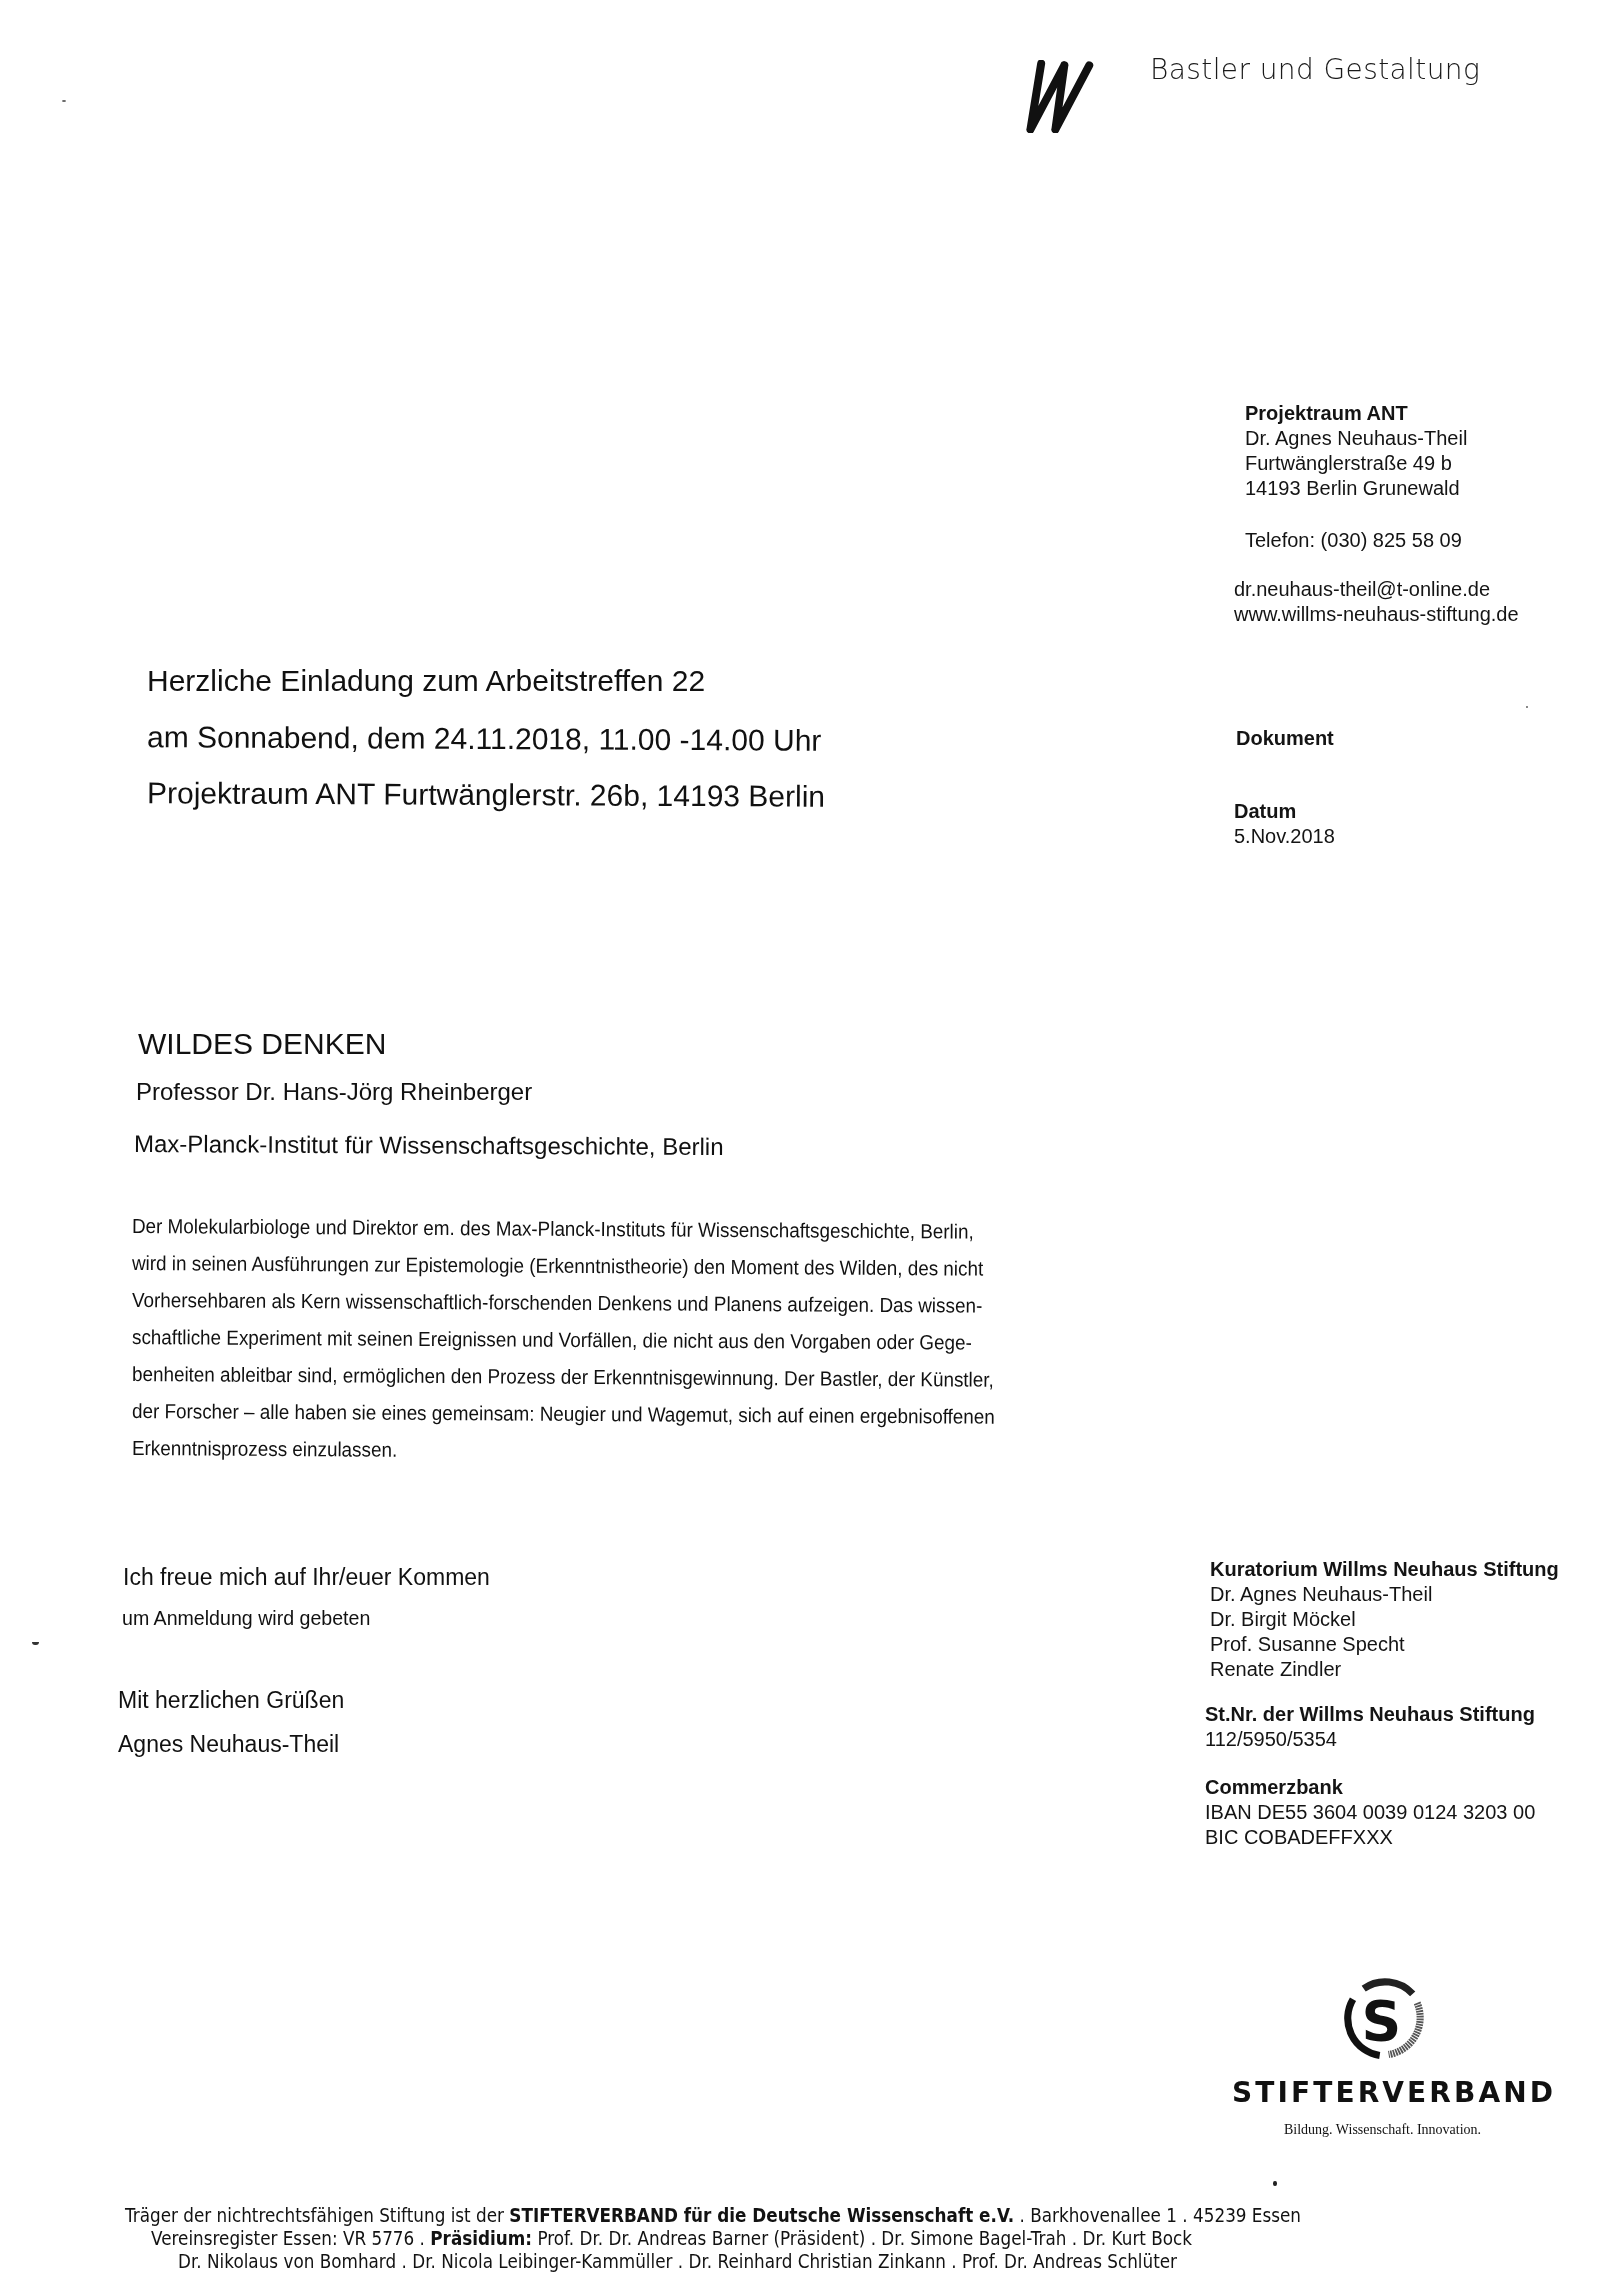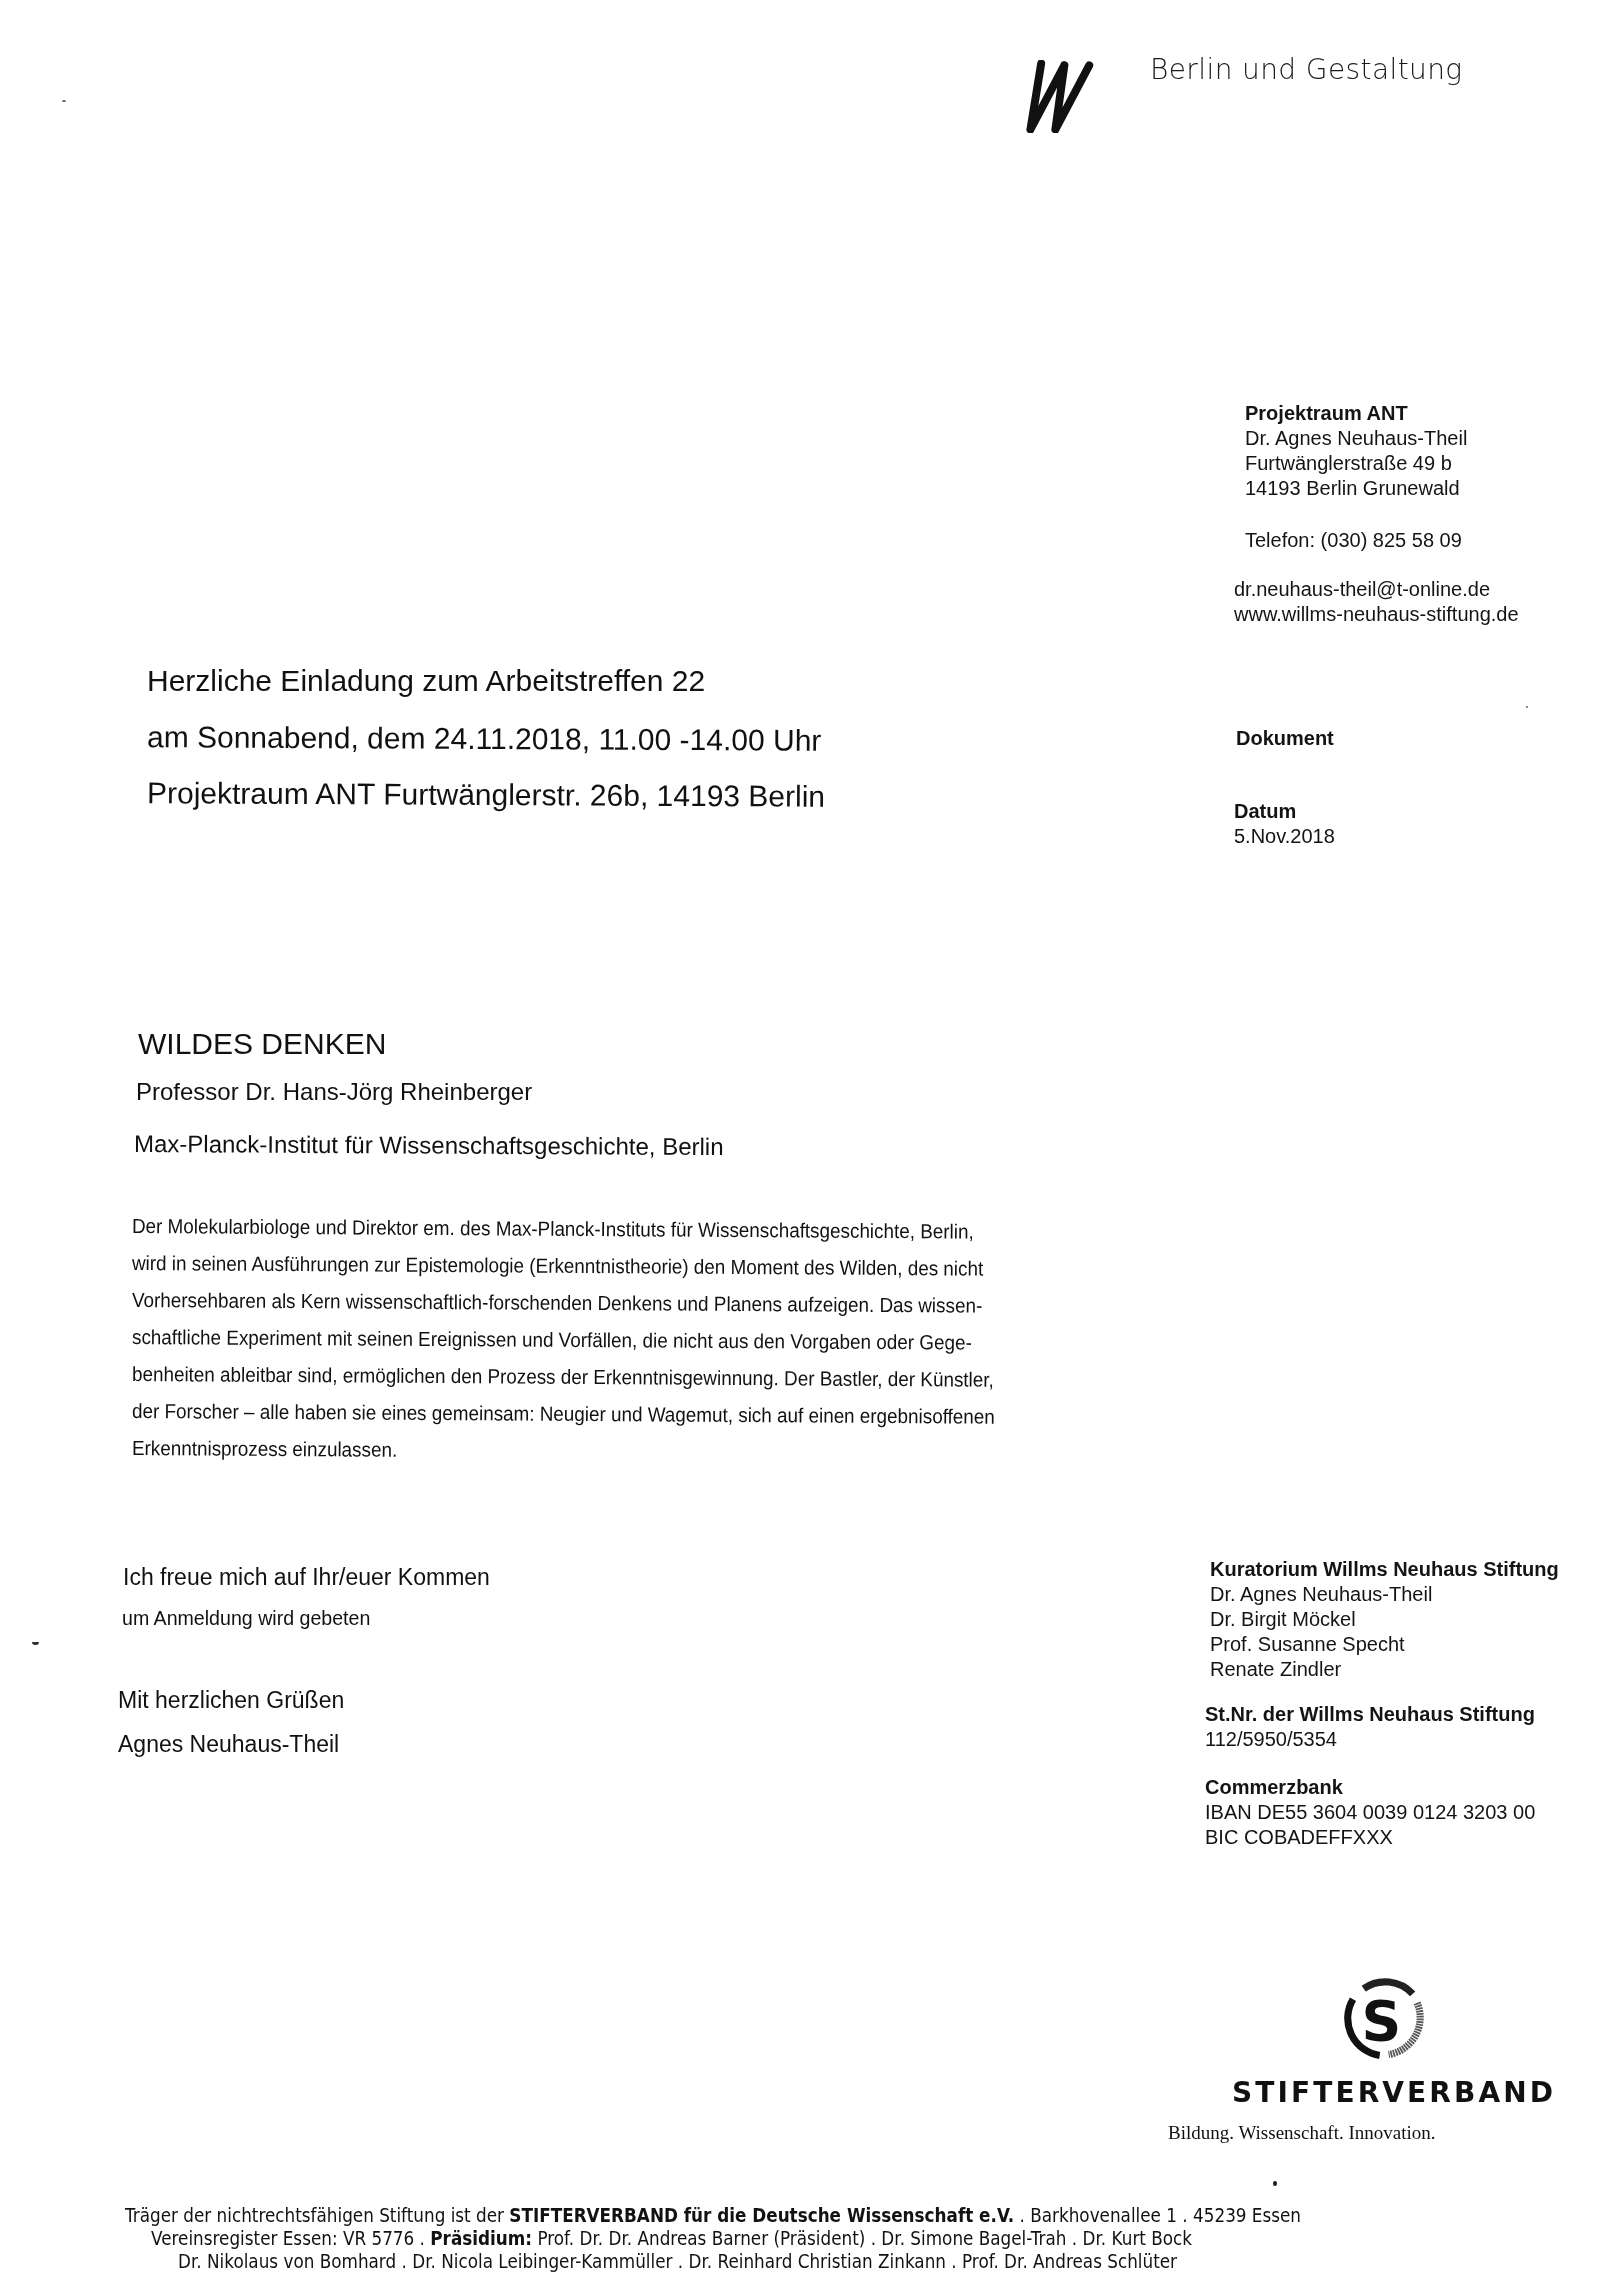--- a/index.html
+++ b/index.html
@@ -44,40 +44,40 @@
     #signer { left: 118px; top: 1731px; font-family: "Liberation Sans", sans-serif; font-size: 23px; text-align: center; }
 
     
     #board { left: 1210px; top: 1557px; }
     #taxno { left: 1205px; top: 1702px; }
     #bank { left: 1205px; top: 1775px; }
 
     
     #sv-logo { left: 1328px; top: 1969px; width: 107px; height: 98px; }
     #sv-name { left: 1232px; top: 2076px; font-family: "DejaVu Sans", sans-serif; font-weight: bold; font-size: 28px; letter-spacing: 3.1px; }
-    #sv-tag { left: 1168px; top: 2122px; font-family: "Liberation Serif", serif; font-size: 19px; }
+    #sv-tag { left: 1284px; top: 2122px; font-family: "Liberation Serif", serif; font-size: 14px; }
 
     
     .foot { font-family: "DejaVu Sans", sans-serif; font-size: 18.7px; white-space: nowrap; transform: scaleX(0.9); transform-origin: left; color: #121212; }
     .foot b { font-weight: bold; }
     #foot1 { left: 125px; top: 2205px; }
     #foot2 { left: 151px; top: 2228px; }
     #foot3 { left: 178px; top: 2251px; }
 
     .speck { position: absolute; background: #666; border-radius: 50%; }
   </style>
 </head>
 <body>
 
 <div id="logo" class="abs">
   <svg id="logo-mark" viewBox="0 0 130 82">
     <path d="M18 4 L6 78 M6 78 L44 6 M44 6 L34 78 M34 78 L72 6" stroke="#111" stroke-width="9" fill="none" stroke-linecap="round" stroke-linejoin="round"></path>
   </svg>
   <div id="logo-text">
-    <div id="logo-tagline">Berlin und Gestaltung</div>
+    <div id="logo-tagline">Bastler und Gestaltung</div>
   </div>
 </div>
 
 <div id="addr" class="abs side">
   <div><b>Projektraum ANT</b></div>
   <div>Dr. Agnes Neuhaus-Theil</div>
   <div>Furtwänglerstraße 49 b</div>
   <div>14193 Berlin Grunewald</div>
 </div>
 <div id="phone" class="abs side">Telefon: (030) 825 58 09</div>

